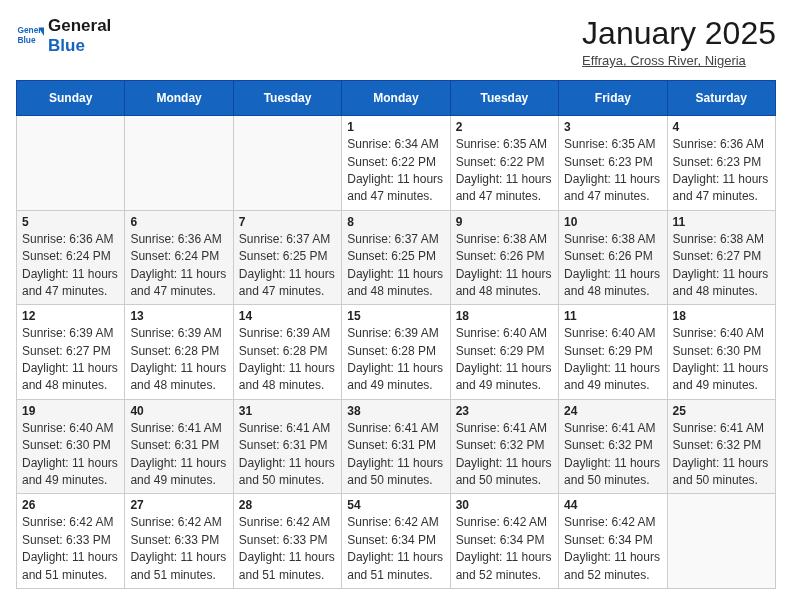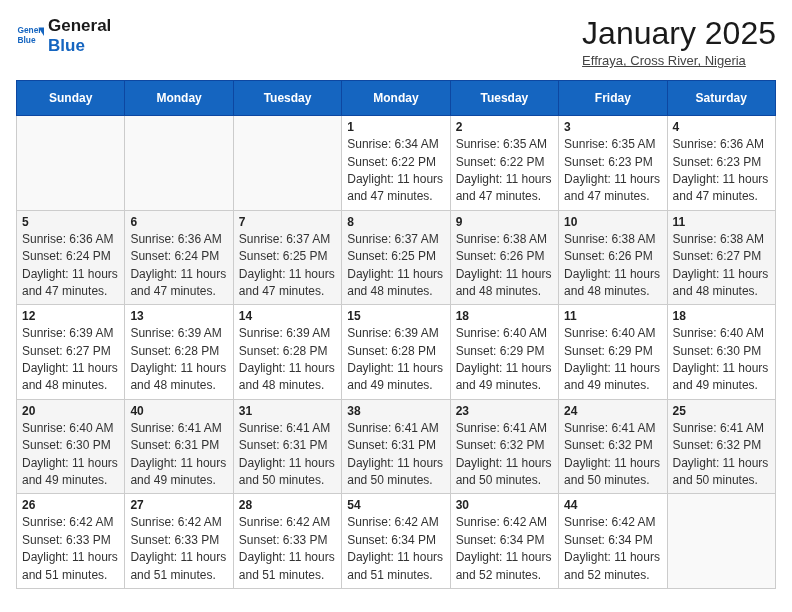--- a/index.html
+++ b/index.html
@@ -235,21 +235,21 @@
         </td>
         <td>
           <span class="day-number">18</span>
           <div class="day-info" style="white-space: pre-line;">Sunrise: 6:40 AM
 Sunset: 6:30 PM
 Daylight: 11 hours and 49 minutes.</div>
         </td>
       </tr>
       <tr>
         <td>
-          <span class="day-number">20</span>
+          <span class="day-number">19</span>
           <div class="day-info" style="white-space: pre-line;">Sunrise: 6:40 AM
 Sunset: 6:30 PM
 Daylight: 11 hours and 49 minutes.</div>
         </td>
         <td>
           <span class="day-number">40</span>
           <div class="day-info" style="white-space: pre-line;">Sunrise: 6:41 AM
 Sunset: 6:31 PM
 Daylight: 11 hours and 49 minutes.</div>
         </td>

